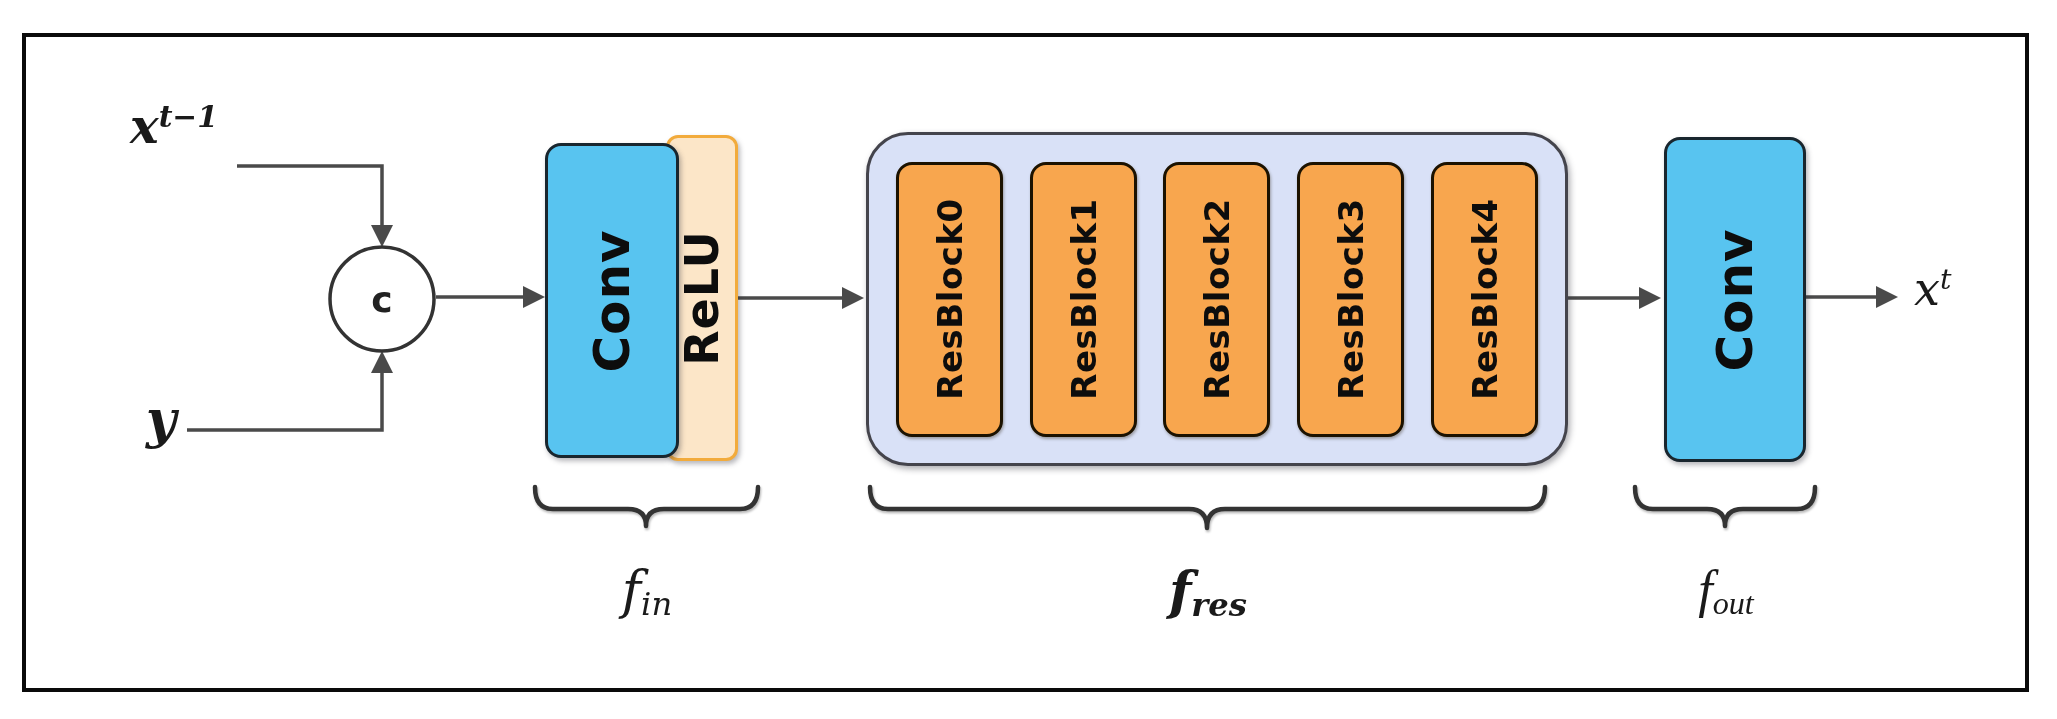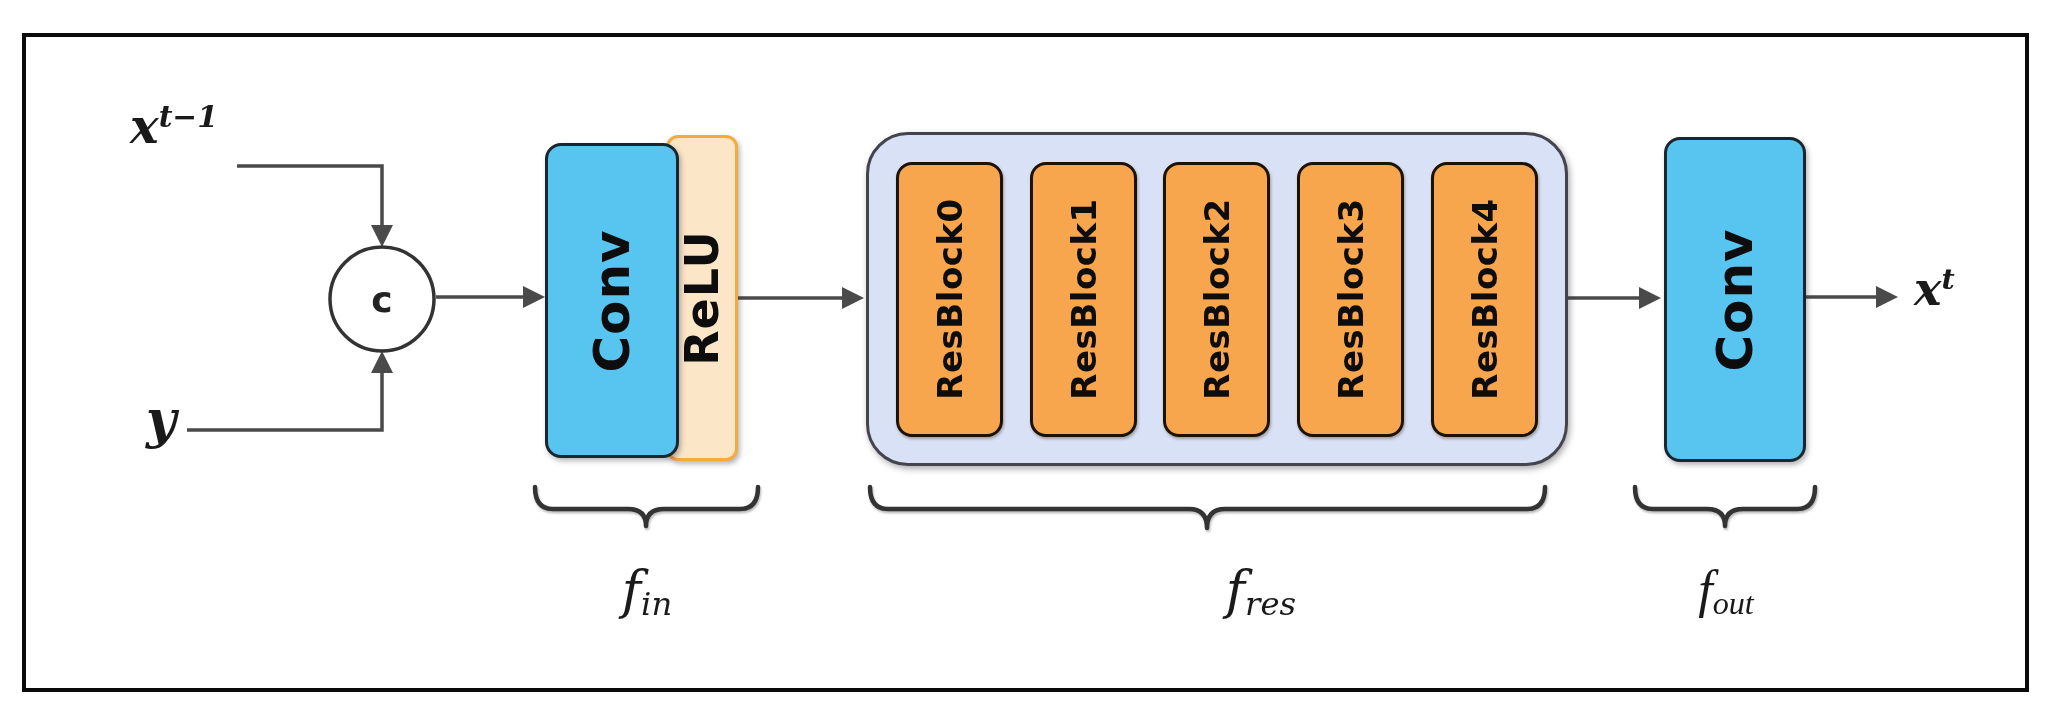--- a/index.html
+++ b/index.html
@@ -62,24 +62,24 @@
   #conv2 .vtext{ font-size:50px; }
   .mathlabel{
     position:absolute; z-index:4; color:var(--math);
     font-family:"DejaVu Serif","Liberation Serif",serif;
     font-style:italic; white-space:nowrap;
   }
   .mathlabel sup{ font-size:0.62em; vertical-align:0.55em; }
   .mathlabel sub{ font-size:0.62em; vertical-align:-0.22em; }
   #label-x-prev{ left:130px; top:98px;  font-size:48px; font-weight:600; }
   #label-y{      left:146px; top:388px; font-size:52px; font-weight:600; }
-  #label-x-out{  left:1914px; top:262px; font-size:46px; font-weight:700; }
+  #label-x-out{  left:1914px; top:262px; font-size:46px; font-weight:400; }
   .group-label{ transform:translateX(-50%); font-size:52px; top:560px; }
   #label-fin{  left:647px;  }
-  #label-fres{ left:1261px; }
+  #label-fres{ left:1208px;font-weight:bold; }
   #label-fout{ left:1726px;font-family:Liberation Serif, serif; }
   #concat-letter{
     position:absolute; z-index:2; left:354px; top:271px; width:56px; height:56px;
     display:flex; align-items:center; justify-content:center;
     font-size:36px; font-weight:600; color:#222;
   }
 </style>
 </head>
 <body>
 

